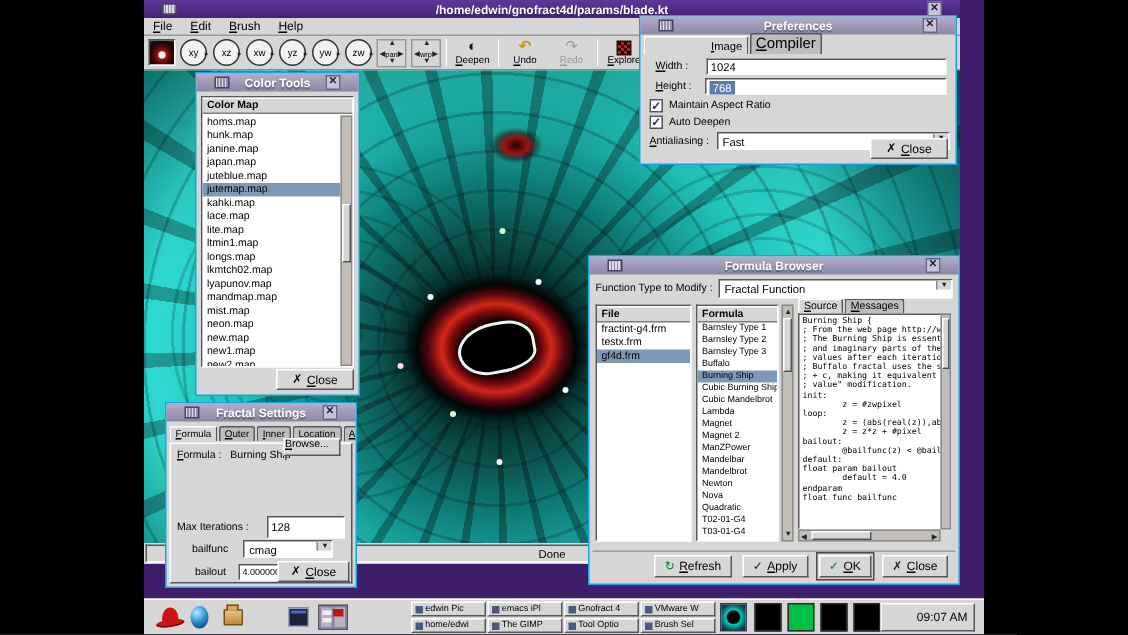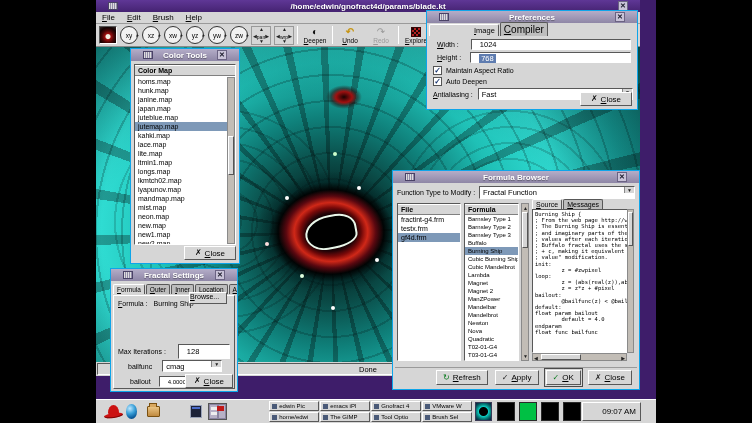--- a/index.html
+++ b/index.html
@@ -17,21 +17,21 @@
            background:repeating-linear-gradient(90deg,#ddd 0 1px,#938ba9 1px 2px); }
   .xbtn { width:10px; height:10px; background:#c9c3d8; border:1px solid #6b6383; color:#1c1c2c;
           font-size:7px; line-height:8px; text-align:center; font-weight:bold; }
 
   .btn { display:inline-flex; align-items:center; justify-content:center; gap:3px;
          background:#d6d6d6; color:#000; font-size:8px;
          border:1px solid; border-color:#ffffff #585858 #585858 #ffffff; }
   .btn .bicon { font-size:8px; line-height:8px; }
   .default { outline:1px solid #4a4a4a; outline-offset:1px; }
   .entry { background:#fff; border:1px solid; border-color:#585858 #ffffff #ffffff #585858;
-           font-size:7.5px; padding:1px 8px; color:#000; font-family:"Liberation Sans",sans-serif; }
+           font-size:7.5px; padding:1px 2px; color:#000; font-family:"Liberation Sans",sans-serif; }
   input.entry { outline:none; }
   .combo { display:flex; align-items:flex-start; background:#fff;
            border:1px solid; border-color:#585858 #ffffff #ffffff #585858; }
   .combo .cval { flex:1; font-size:7.5px; padding:1px 3px; white-space:nowrap; overflow:hidden; }
   .combo .carr { width:10px; background:#d6d6d6; border-left:1px solid #888; font-size:5px;
                  display:flex; align-items:center; justify-content:center; color:#222; }
   .cb { width:9px; height:9px; background:#fff; border:1px solid #555; color:#14316e;
         font-size:8px; line-height:8px; text-align:center; font-weight:bold; }
   .acc { display:inline-block; }
   .acc::first-letter { text-decoration:underline; }
@@ -171,21 +171,21 @@
   #tasks { margin-left:42px; display:grid; grid-template-rows:10px 10px; grid-auto-flow:column;
       grid-template-columns:repeat(4,50px); gap:1px; }
   .tbtn { display:flex; align-items:center; gap:2px; background:#d6d6d6; overflow:hidden;
       border:1px solid; border-color:#fff #585858 #585858 #fff; padding:0 2px; }
   .tbtn .tico { width:5px; height:5px; background:#4a5a78; flex:none; }
   .tbtn .ttext { font-size:6px; white-space:nowrap; color:#000; }
   .ficon { width:22px; height:19px; margin-left:3px; border:1px solid #3a3a56;
       background:radial-gradient(circle at 50% 50%, #000 0 4px, #0cc8c0 5px, #088880 7px, #044a58 9px, #101226 12px); }
   #swatches { display:flex; gap:4px; margin-left:5px; }
   .swatch { width:18px; height:19px; border:1px solid #2a2a2a; }
-  #clockpanel { margin-left:auto; margin-right:15px; width:76px; height:19px; background:#d6d6d6;
+  #clockpanel { margin-left:auto; margin-right:6px; width:76px; height:19px; background:#d6d6d6;
       border:1px solid; border-color:#fff #585858 #585858 #fff; display:flex; align-items:center;
       justify-content:flex-end; padding-right:4px; font-size:8px; color:#000; }
 </style>
 </head>
 <body>
 
 <div id="stage">
 <div id="desktop">
 
   <div class="win" id="mainwin">

